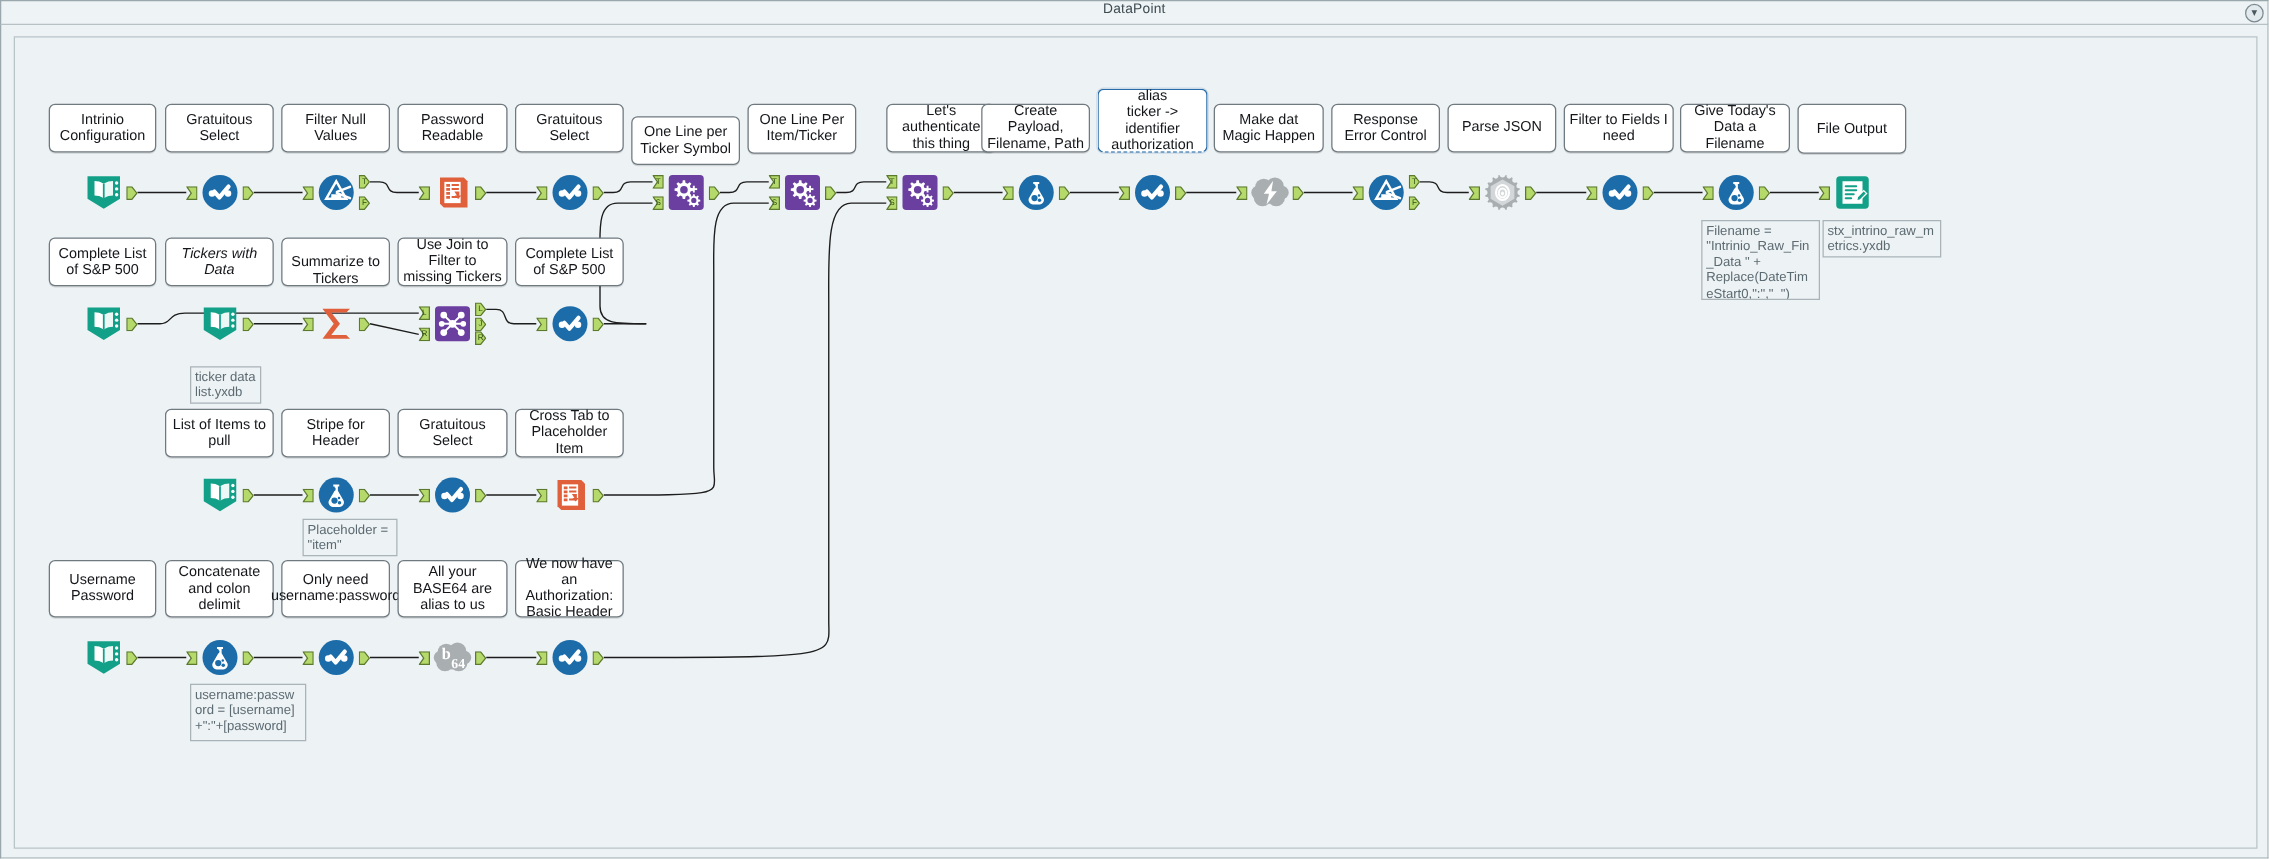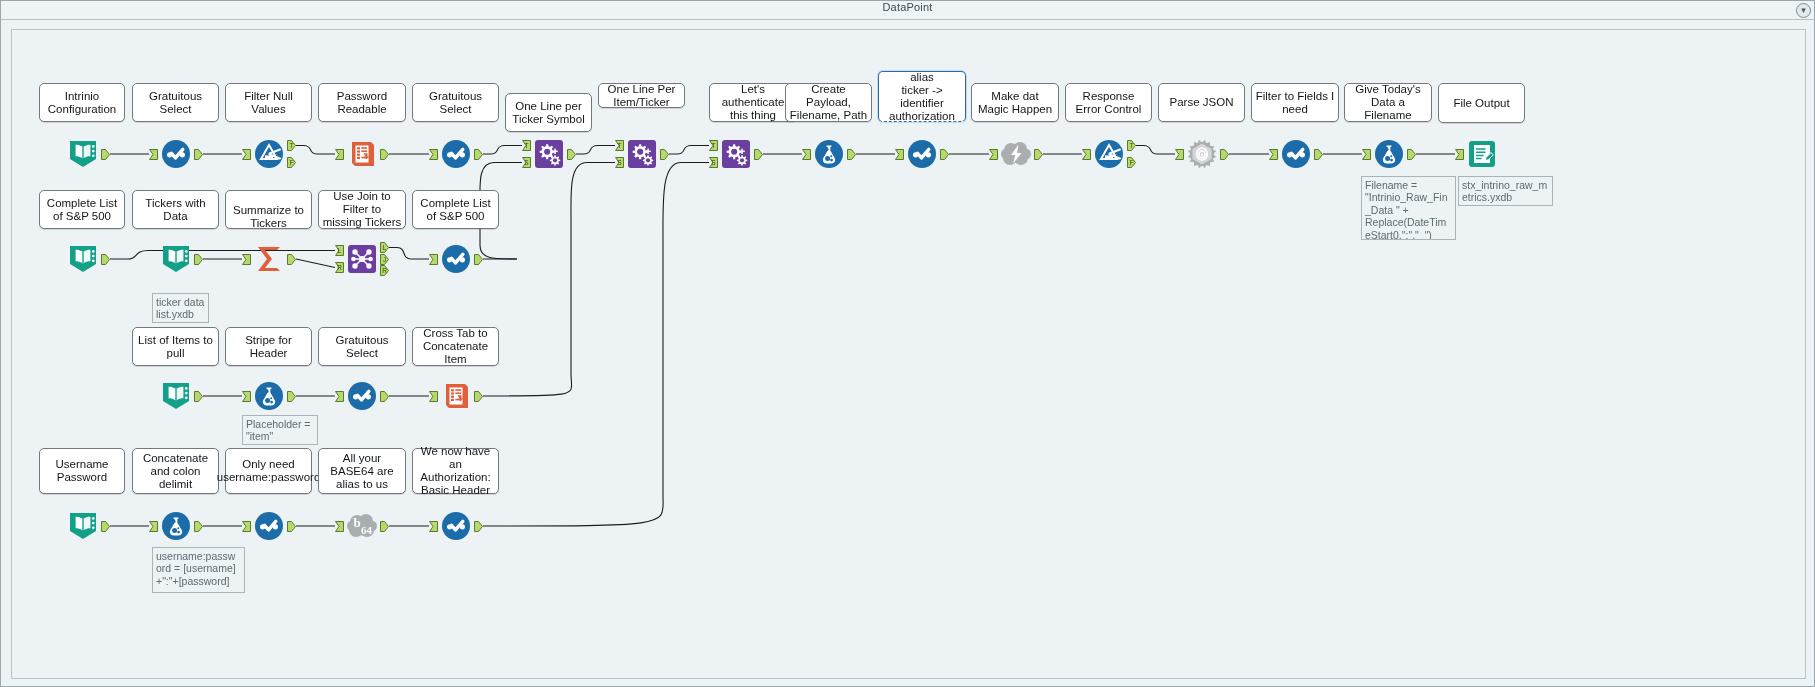--- a/index.html
+++ b/index.html
@@ -180,21 +180,21 @@
         </div>
         <div class="cbox" style="left: 306px; top: 53px; width: 88px; height: 39px;">
           <span style="white-space: pre-line;">Password Readable</span>
         </div>
         <div class="cbox" style="left: 400px; top: 53px; width: 87px; height: 39px;">
           <span style="white-space: pre-line;">Gratuitous Select</span>
         </div>
         <div class="cbox" style="left: 493px; top: 63px; width: 87px; height: 39px;">
           <span style="white-space: pre-line;">One Line per Ticker Symbol</span>
         </div>
-        <div class="cbox" style="left: 586px; top: 53px; width: 87px; height: 25px;">
+        <div class="cbox" style="left: 586px; top: 53px; width: 87px; height: 40px;">
           <span style="white-space: pre-line;">One Line Per Item/Ticker</span>
         </div>
         <div class="cbox" style="left: 679px; top: 53px; width: 88px; height: 39px; margin-left: 18px;">
           <span style="white-space: pre-line;">Let's authenticate this thing</span>
         </div>
         <div class="cbox" style="left: 773px; top: 53px; width: 87px; height: 39px;">
           <span style="white-space: pre-line;">Create Payload, Filename, Path</span>
         </div>
         <div class="cbox selected" style="left: 866px; top: 41px; width: 88px; height: 51px;">
           <span style="white-space: pre-line;">alias
@@ -216,42 +216,42 @@
         <div class="cbox" style="left: 1332px; top: 53px; width: 88px; height: 39px;">
           <span style="white-space: pre-line;">Give Today's Data a Filename</span>
         </div>
         <div class="cbox" style="left: 1426px; top: 53px; width: 87px; height: 40px;">
           <span style="white-space: pre-line;">File Output</span>
         </div>
         <div class="cbox" style="left: 27px; top: 160px; width: 86px; height: 39px;">
           <span style="white-space: pre-line;">Complete List of S&amp;P 500</span>
         </div>
         <div class="cbox" style="left: 120px; top: 160px; width: 87px; height: 39px;">
-          <span style="white-space: pre-line;">Tickers with Data</span>
+          <span style="white-space: pre-line; font-style: italic;">Tickers with Data</span>
         </div>
         <div class="cbox" style="left: 213px; top: 160px; width: 87px; height: 39px;">
           <span style="white-space: pre-line; margin-top: 14px;">Summarize to Tickers</span>
         </div>
         <div class="cbox" style="left: 306px; top: 160px; width: 88px; height: 39px;">
           <span style="white-space: pre-line;">Use Join to Filter to missing Tickers</span>
         </div>
         <div class="cbox" style="left: 400px; top: 160px; width: 87px; height: 39px;">
           <span style="white-space: pre-line;">Complete List of S&amp;P 500</span>
         </div>
         <div class="cbox" style="left: 120px; top: 297px; width: 87px; height: 39px;">
           <span style="white-space: pre-line;">List of Items to pull</span>
         </div>
         <div class="cbox" style="left: 213px; top: 297px; width: 87px; height: 39px;">
           <span style="white-space: pre-line;">Stripe for Header</span>
         </div>
         <div class="cbox" style="left: 306px; top: 297px; width: 88px; height: 39px;">
           <span style="white-space: pre-line;">Gratuitous Select</span>
         </div>
         <div class="cbox" style="left: 400px; top: 297px; width: 87px; height: 39px;">
-          <span style="white-space: pre-line;">Cross Tab to Concatenate Item</span>
+          <span style="white-space: pre-line;">Cross Tab to Placeholder Item</span>
         </div>
         <div class="cbox" style="left: 27px; top: 418px; width: 86px; height: 46px;">
           <span style="white-space: pre-line;">Username Password</span>
         </div>
         <div class="cbox" style="left: 120px; top: 418px; width: 87px; height: 46px;">
           <span style="white-space: pre-line;">Concatenate and colon delimit</span>
         </div>
         <div class="cbox" style="left: 213px; top: 418px; width: 87px; height: 46px;">
           <span style="white-space: pre-line;">Only  need username:password</span>
         </div>

